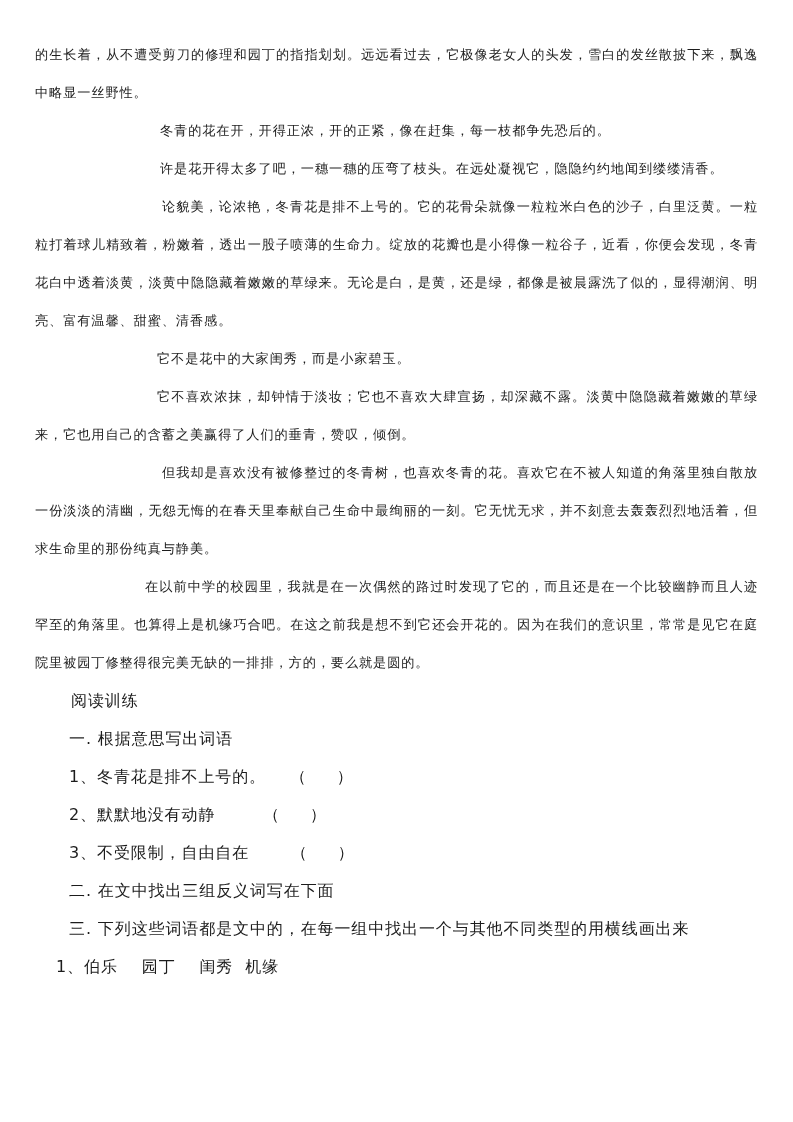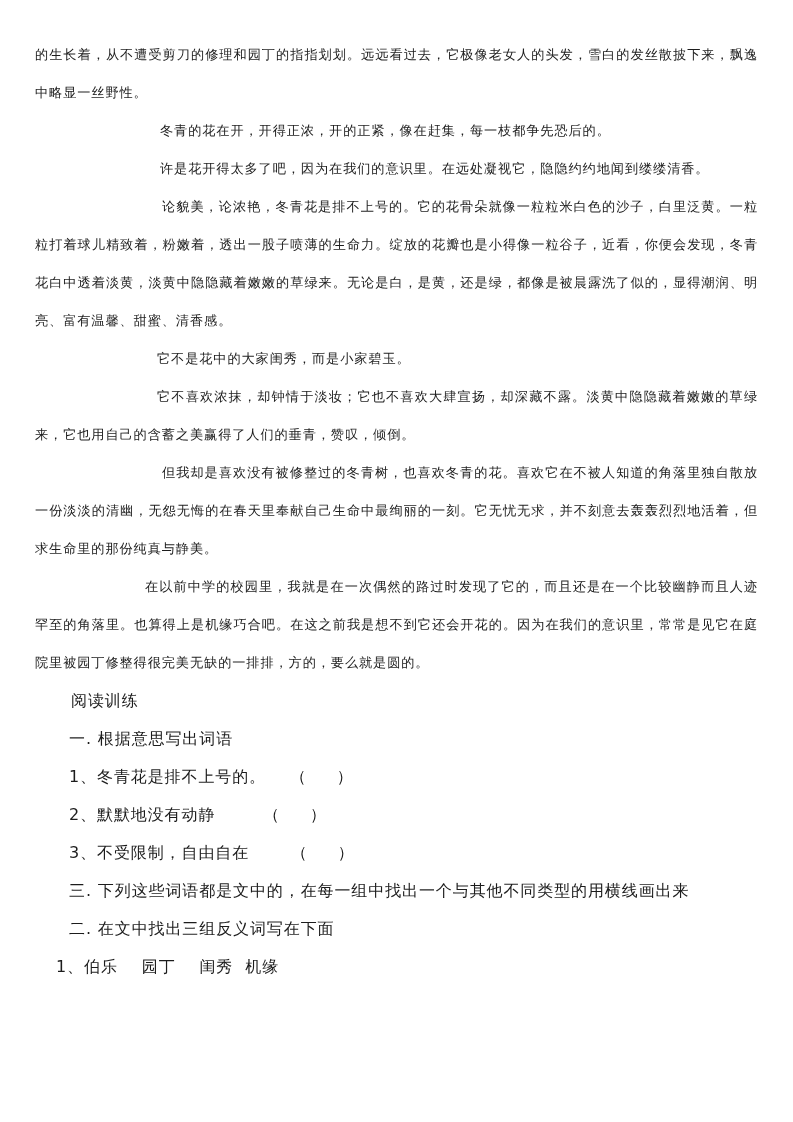--- a/index.html
+++ b/index.html
@@ -63,21 +63,21 @@
 <body>
 
 <div id="page">
 
   <div class="doc-body">
 
     <p class="para first">的生长着，从不遭受剪刀的修理和园丁的指指划划。远远看过去，它极像老女人的头发，雪白的发丝散披下来，飘逸中略显一丝野性。</p>
 
     <p class="para ind-33">冬青的花在开，开得正浓，开的正紧，像在赶集，每一枝都争先恐后的。</p>
 
-    <p class="para ind-33">许是花开得太多了吧，因为在我们的意识里。在远处凝视它，隐隐约约地闻到缕缕清香。</p>
+    <p class="para ind-33">许是花开得太多了吧，一穗一穗的压弯了枝头。在远处凝视它，隐隐约约地闻到缕缕清香。</p>
 
     <p class="para ind-34">论貌美，论浓艳，冬青花是排不上号的。它的花骨朵就像一粒粒米白色的沙子，白里泛黄。一粒粒打着球儿精致着，粉嫩着，透出一股子喷薄的生命力。绽放的花瓣也是小得像一粒谷子，近看，你便会发现，冬青花白中透着淡黄，淡黄中隐隐藏着嫩嫩的草绿来。无论是白，是黄，还是绿，都像是被晨露洗了似的，显得潮润、明亮、富有温馨、甜蜜、清香感。</p>
 
     <p class="para ind-32">它不是花中的大家闺秀，而是小家碧玉。</p>
 
     <p class="para ind-32">它不喜欢浓抹，却钟情于淡妆；它也不喜欢大肆宣扬，却深藏不露。淡黄中隐隐藏着嫩嫩的草绿来，它也用自己的含蓄之美赢得了人们的垂青，赞叹，倾倒。</p>
 
     <p class="para ind-34">但我却是喜欢没有被修整过的冬青树，也喜欢冬青的花。喜欢它在不被人知道的角落里独自散放一份淡淡的清幽，无怨无悔的在春天里奉献自己生命中最绚丽的一刻。它无忧无求，并不刻意去轰轰烈烈地活着，但求生命里的那份纯真与静美。</p>
 
     <p class="para ind-29">在以前中学的校园里，我就是在一次偶然的路过时发现了它的，而且还是在一个比较幽静而且人迹罕至的角落里。也算得上是机缘巧合吧。在这之前我是想不到它还会开花的。因为在我们的意识里，常常是见它在庭院里被园丁修整得很完美无缺的一排排，方的，要么就是圆的。</p>
@@ -87,23 +87,23 @@
       <div class="ex-line ex-indent-1">阅读训练</div>
 
       <div class="ex-line ex-indent-2">一. 根据意思写出词语</div>
 
       <div class="ex-line ex-indent-2"><span>1、</span><span>冬青花是排不上号的。</span><span>    </span><span>（     ）</span></div>
 
       <div class="ex-line ex-indent-2"><span>2、</span><span>默默地没有动静</span><span>        </span><span>（     ）</span></div>
 
       <div class="ex-line ex-indent-2"><span>3、</span><span>不受限制，自由自在</span><span>       </span><span>（     ）</span></div>
 
+      <div class="ex-line ex-indent-2">二. 在文中找出三组反义词写在下面</div>
+
       <div class="ex-line ex-indent-2">三. 下列这些词语都是文中的，在每一组中找出一个与其他不同类型的用横线画出来</div>
-
-      <div class="ex-line ex-indent-2">二. 在文中找出三组反义词写在下面</div>
 
       <div class="ex-line ex-indent-3"><span>1、</span><span>伯乐    园丁    闺秀  机缘</span></div>
 
     </div>
 
   </div>
 
 </div>
 
 </body></html>

